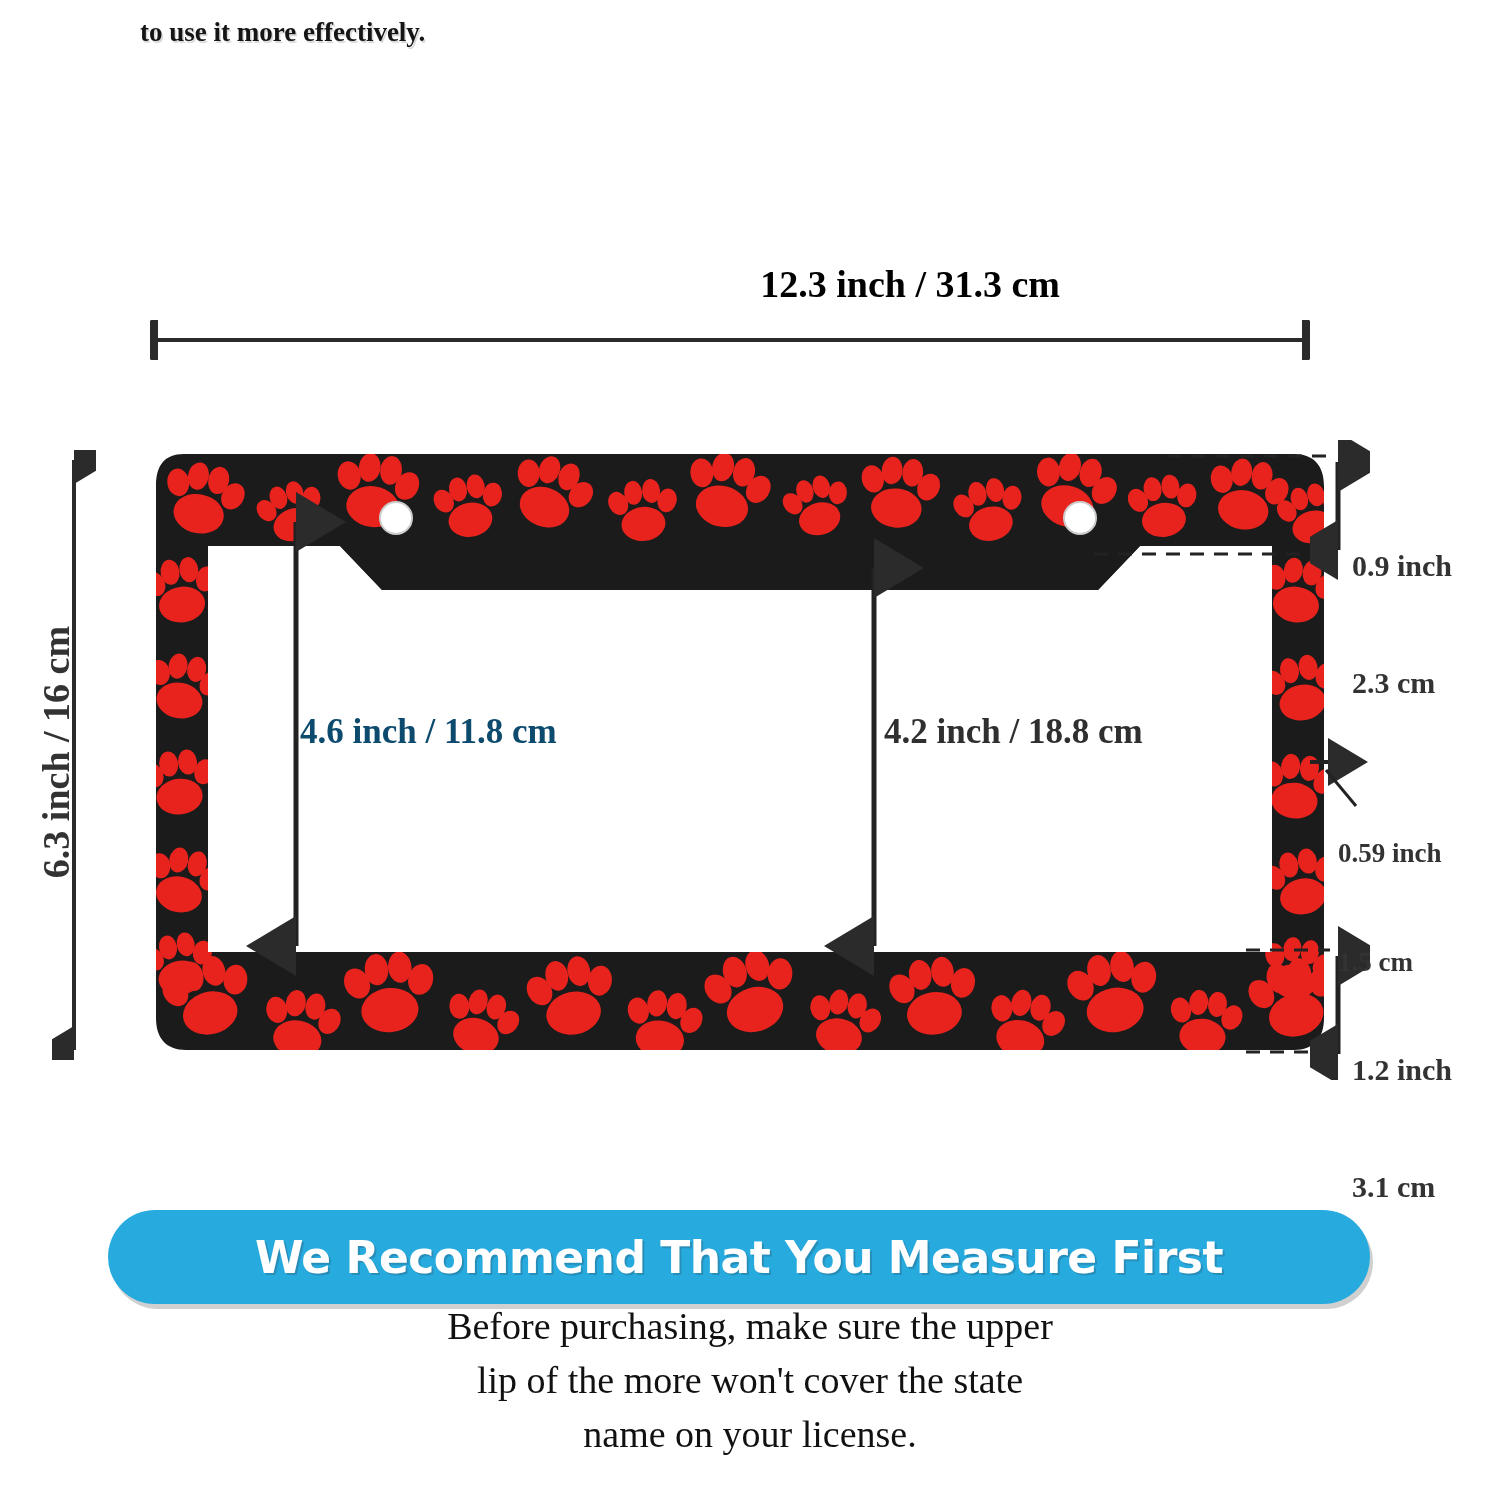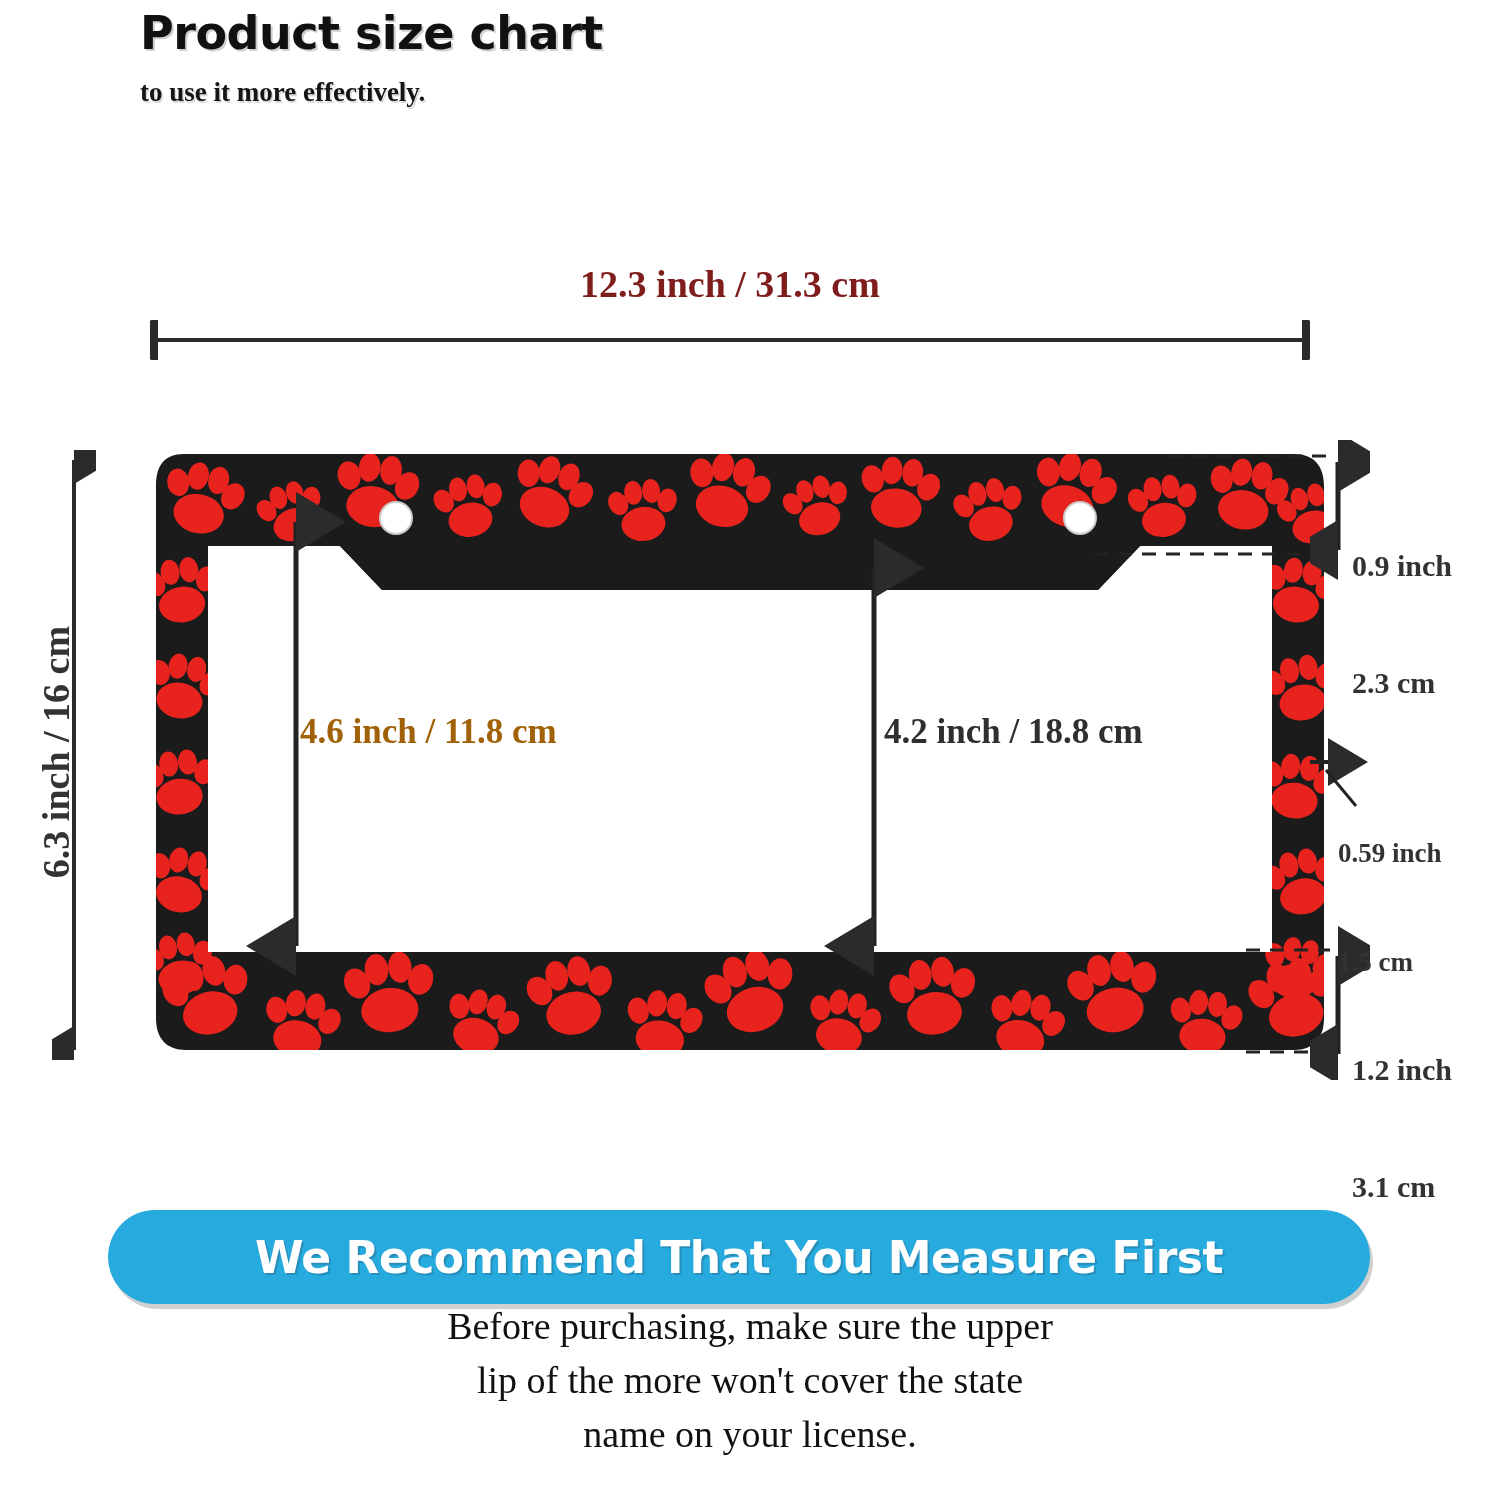--- a/index.html
+++ b/index.html
@@ -50,21 +50,22 @@
     white-space: pre;
     text-align: center;
   }
 
   
   #top-dim-label {
     left: 400px;
     top: 262px;
     width: 660px;
     font-size: 38px;
-    color: #7f1d1d;
+    color: #000000;
+    text-align: right;
   }
   #top-arrow {
     position: absolute;
     left: 150px;
     top: 320px;
     width: 1160px;
     height: 40px;
   }
 
   
@@ -122,21 +123,21 @@
     line-height: 1.3;
     color: #333333;
   }
 
   
   #inner-left-label {
     left: 300px;
     top: 712px;
     width: 390px;
     font-size: 35px;
-    color: #a16207;
+    color: #0c4a6e;
     text-align: left;
   }
   #inner-right-label {
     left: 884px;
     top: 712px;
     width: 380px;
     font-size: 35px;
     color: #2f2f2f;
     text-align: left;
   }
@@ -176,21 +177,20 @@
     font-size: 38px;
     line-height: 1.42;
     color: #111111;
   }
   #footer-note div { white-space: pre; }
 </style>
 </head>
 <body>
 
 <div id="header">
-  <div id="title">Product size chart</div>
   <div id="subtitle">
     <div>to use it more effectively.</div>
   </div>
 </div>
 
 <div class="dim-label" id="top-dim-label">12.3 inch / 31.3 cm</div>
 <svg id="top-arrow" viewBox="0 0 1160 40">
   <defs>
     <marker id="ah-l" markerWidth="12" markerHeight="12" refX="10" refY="6" orient="auto">
       <path d="M10,0 L10,12 L0,6 Z" fill="#2b2b2b"></path>

